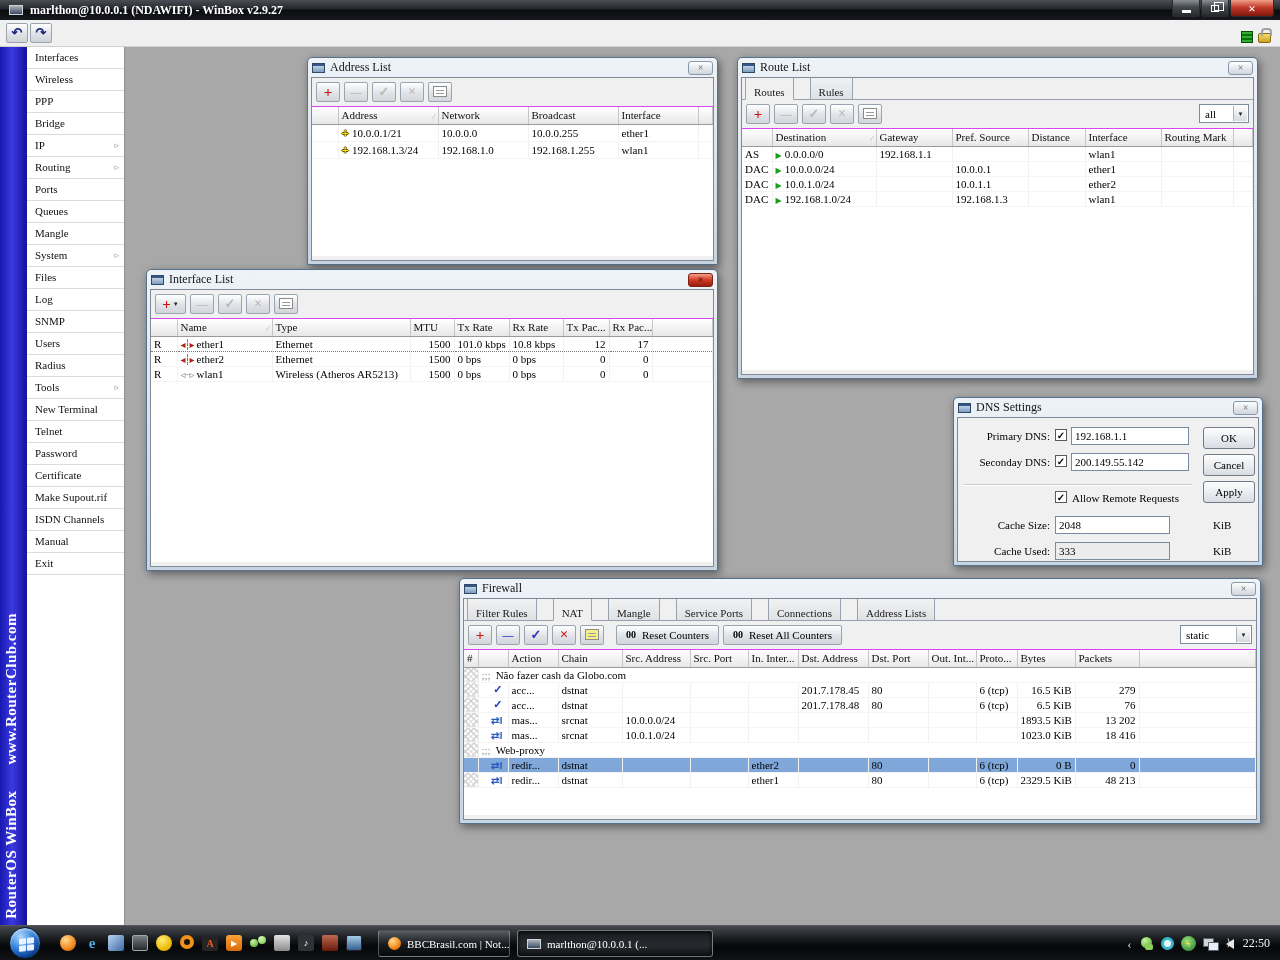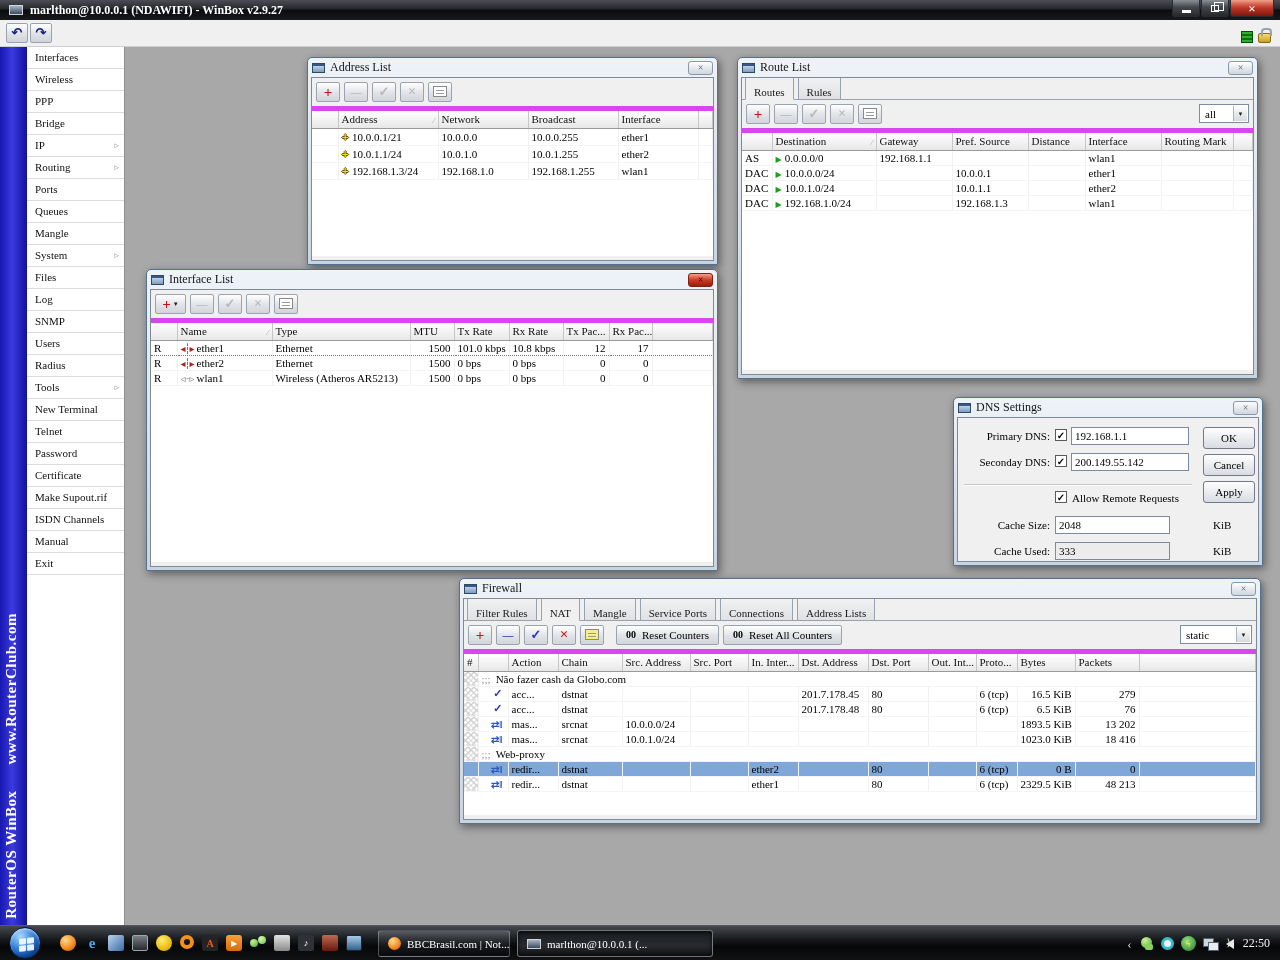--- a/index.html
+++ b/index.html
@@ -79,30 +79,30 @@
   .i-x{color:#c22;}.i-x::before{content:"×";font-size:15px;}
   .i-note{width:14px;height:11px;border:1px solid #8a8a8a;background:
           linear-gradient(#fff 0 0) padding-box,#fff;position:relative;}
   .i-note::before{content:"";position:absolute;left:2px;right:2px;top:3px;height:1px;background:#9a9a9a;
           box-shadow:0 3px 0 #9a9a9a;}
   .i-note.yellow{background:#f7ef86;}
   
   .tabs{position:absolute;left:0;right:0;top:0;height:22px;display:flex;align-items:flex-end;
         padding-left:3px;border-bottom:1px solid #98a2ae;background:#f0f0f0;}
   .tab{height:19px;line-height:18px;padding:16px 8px;border:1px solid #98a2ae;border-bottom:none;
-       border-radius:2px 2px 0 0;background:linear-gradient(#fafafa,#dfe1e4);margin-right:4px;color:#1a1a1a;}
+       border-radius:2px 2px 0 0;background:linear-gradient(#fafafa,#dfe1e4);margin-right:16px;color:#1a1a1a;}
   .tab.active{height:21px;margin-bottom:-1px;background:#f0f0f0;border-bottom:1px solid #f0f0f0;z-index:2;}
   
   .dd{margin-left:auto;height:19px;border:1px solid #7d8da0;background:#fff;position:relative;
       display:flex;align-items:center;padding:0 16px 0 5px;flex:none;}
   .dd .dda{position:absolute;right:1px;top:1px;bottom:1px;width:14px;border-left:1px solid #aab4be;
       background:linear-gradient(#fdfdfd,#d6dade);display:flex;align-items:center;justify-content:center;}
   .dda::after{content:"▼";font-size:6px;color:#222;}
   
-  .grid{position:absolute;left:0;right:0;bottom:4px;background:#fff;border-top:5px solid #d946ef;overflow:hidden;}
+  .grid{position:absolute;left:0;right:0;bottom:4px;background:#fff;border-top:1px solid #d946ef;overflow:hidden;}
   table{border-collapse:collapse;table-layout:fixed;width:100%;}
   th{height:17px;background:linear-gradient(#ffffff,#e7e7e7);border-right:1px solid #c6c6c6;
      border-bottom:1px solid #9a9a9a;font-weight:normal;text-align:left;padding:0 3px;font-size:11px;
      overflow:hidden;white-space:nowrap;color:#111;}
   td{height:15px;padding:0 3px;border-right:1px solid #f1f1f1;border-bottom:1px solid #f4f4f4;
      overflow:hidden;white-space:nowrap;font-size:11px;color:#000;}
   .num{text-align:right;}
   .sort::after{content:"∕";color:#9a9a9a;font-size:8px;float:right;margin-top:3px;}
   tr.sel td{background:#7fa7d9;}
   tr.focus td{border-top:1px dotted #777;border-bottom:1px dotted #777;}
@@ -296,28 +296,20 @@
           <tr>
             <td></td>
             <td><span class="ic-cross"></span><span>10.0.0.1/21</span></td>
             <td>10.0.0.0</td>
             <td>10.0.0.255</td>
             <td>ether1</td>
                 <td></td>
           </tr>
           <tr>
             <td></td>
-            <td><span class="ic-cross"></span><span>10.0.1.1/24</span></td>
-            <td>10.0.1.0</td>
-            <td>10.0.1.255</td>
-            <td>ether2</td>
-                <td></td>
-          </tr>
-          <tr>
-            <td></td>
             <td><span class="ic-cross"></span><span>192.168.1.3/24</span></td>
             <td>192.168.1.0</td>
             <td>192.168.1.255</td>
             <td>wlan1</td>
                 <td></td>
           </tr>
         </tbody>
           </table>
       </div>
     </div>

